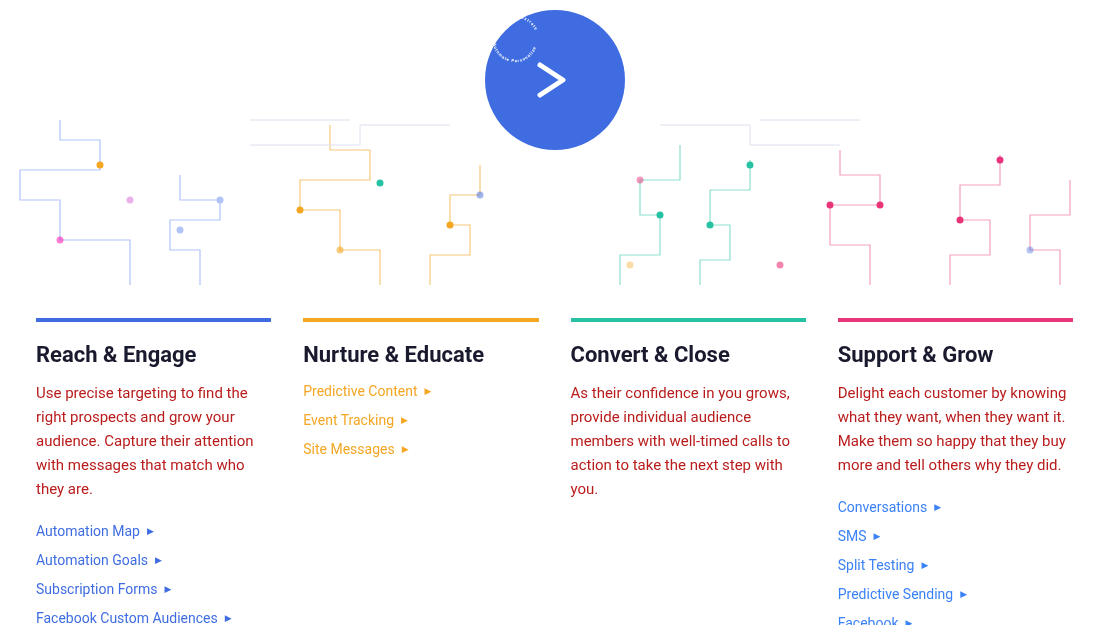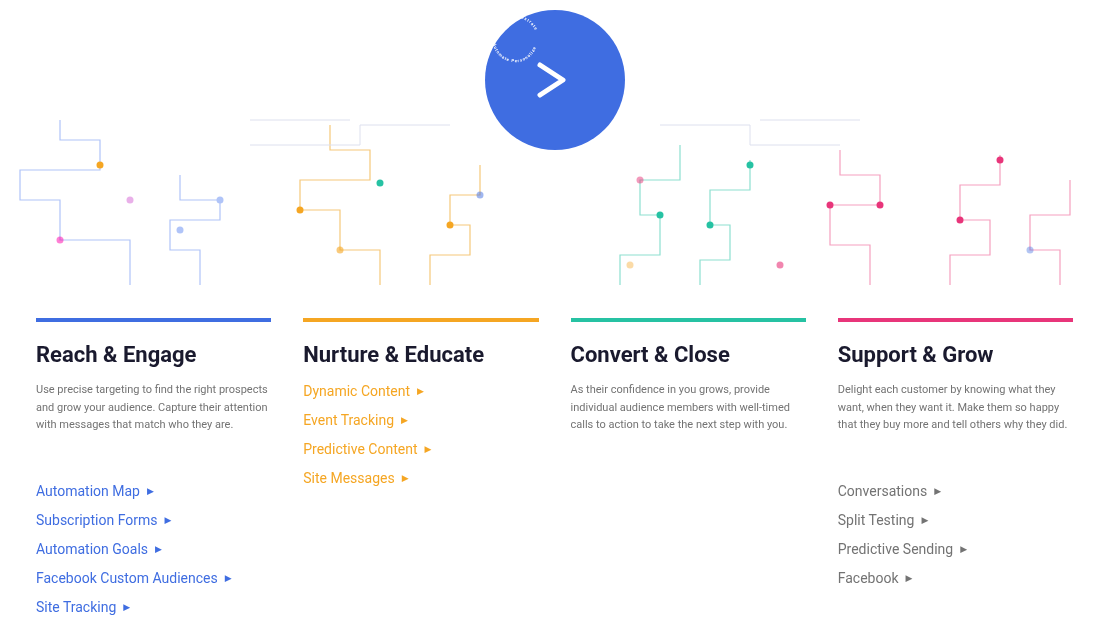--- a/index.html
+++ b/index.html
@@ -77,23 +77,23 @@
     .col-pink .column-bar   { background: #e8357a; }
 
     .col-title {
       font-size: 22px;
       font-weight: 700;
       color: #1a1a2e;
       margin-bottom: 14px;
     }
 
     .col-desc {
-      font-size: 11px;
+      font-size: 15px;
       line-height: 1.6;
-      color: #737373;
+      color: #b91c1c;
       margin-bottom: 20px;
       min-height: 80px;
     }
 
     .col-links {
       list-style: none;
     }
 
     .col-links li {
       margin-bottom: 10px;
@@ -104,21 +104,21 @@
       text-decoration: none;
       display: inline-flex;
       align-items: center;
       gap: 4px;
       cursor: pointer;
     }
 
     .col-blue  .col-links a { color: #3f6de1; }
     .col-orange .col-links a { color: #f5a623; }
     .col-teal  .col-links a { color: #26c2a3; }
-    .col-pink  .col-links a { color: #737373; }
+    .col-pink  .col-links a { color: #3b82f6; }
 
     .col-links a::after {
       content: '▶';
       font-size: 9px;
       margin-left: 3px;
     }
 
     .content-area {
       padding: 0 10px 20px;
     }
@@ -204,47 +204,47 @@
   </div>
 
   <div class="content-area">
     <div class="columns-row" id="columns-container">
     <div class="column col-blue">
           <div class="column-bar"></div>
           <div class="col-title">Reach &amp; Engage</div>
           <div class="col-desc">Use precise targeting to find the right prospects and grow your audience. Capture their attention with messages that match who they are.</div>
           <ul class="col-links">
             <li><a href="#">Automation Map</a></li>
+            <li><a href="#">Automation Goals</a></li>
             <li><a href="#">Subscription Forms</a></li>
-            <li><a href="#">Automation Goals</a></li>
             <li><a href="#">Facebook Custom Audiences</a></li>
             <li><a href="#">Site Tracking</a></li>
           </ul>
         </div>
         <div class="column col-orange">
           <div class="column-bar"></div>
           <div class="col-title">Nurture &amp; Educate</div>
           <ul class="col-links">
-            <li><a href="#">Dynamic Content</a></li>
+            <li><a href="#">Predictive Content</a></li>
             <li><a href="#">Event Tracking</a></li>
-            <li><a href="#">Predictive Content</a></li>
             <li><a href="#">Site Messages</a></li>
           </ul>
         </div>
         <div class="column col-teal">
           <div class="column-bar"></div>
           <div class="col-title">Convert &amp; Close</div>
           <div class="col-desc">As their confidence in you grows, provide individual audience members with well-timed calls to action to take the next step with you.</div>
         </div>
         <div class="column col-pink">
           <div class="column-bar"></div>
           <div class="col-title">Support &amp; Grow</div>
           <div class="col-desc">Delight each customer by knowing what they want, when they want it. Make them so happy that they buy more and tell others why they did.</div>
           <ul class="col-links">
             <li><a href="#">Conversations</a></li>
+            <li><a href="#">SMS</a></li>
             <li><a href="#">Split Testing</a></li>
             <li><a href="#">Predictive Sending</a></li>
             <li><a href="#">Facebook</a></li>
           </ul>
         </div>
       </div>
   </div>
 
 </div>
 

